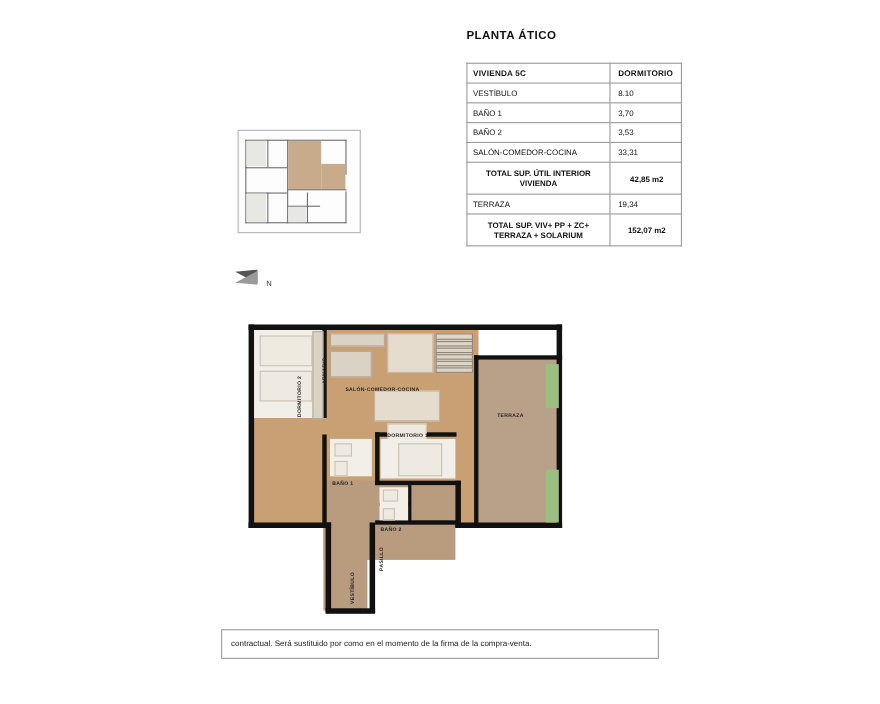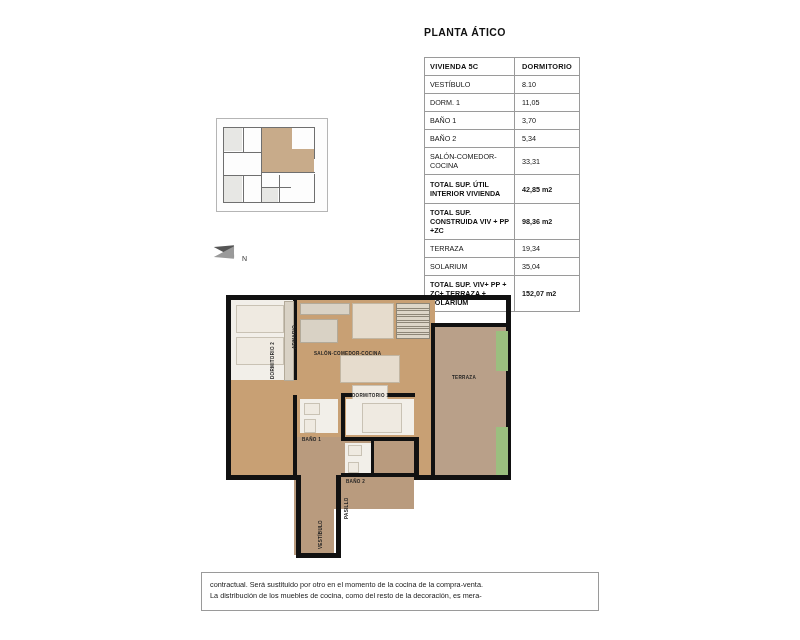--- a/index.html
+++ b/index.html
@@ -25,21 +25,21 @@
     font-weight: bold;
     letter-spacing: 0.4px;
     color: #111;
   }
 
   
   .areas-table {
     position: absolute;
     left: 424px;
     top: 57px;
-    width: 156px;
+    width: 196px;
     border-collapse: collapse;
     font-size: 7.2px;
   }
   .areas-table td {
     border: 1px solid #9a9a9a;
     padding: 4px 5px;
     vertical-align: middle;
     line-height: 1.25;
     color: #111;
   }
@@ -51,20 +51,21 @@
   .areas-table tr.header td {
     font-weight: bold;
     font-size: 7.4px;
     letter-spacing: 0.2px;
   }
   .areas-table tr.bold td {
     font-weight: bold;
   }
   .areas-table tr.tall td {
     height: 20px;
+    text-align: center;
   }
 
   
   .keyplan {
     position: absolute;
     left: 216px;
     top: 118px;
     width: 110px;
     height: 92px;
     border: 1px solid #b5b5b5;
@@ -165,50 +166,38 @@
   <tbody>
     <tr class="header">
       <td>VIVIENDA 5C</td>
       <td class="val">DORMITORIO</td>
     </tr>
     <tr>
       <td>VESTÍBULO</td>
       <td class="val">8.10</td>
     </tr>
     <tr>
-      <td>DORM. 1</td>
-      <td class="val">11,05</td>
-    </tr>
-    <tr>
       <td>BAÑO 1</td>
       <td class="val">3,70</td>
     </tr>
     <tr>
       <td>BAÑO 2</td>
-      <td class="val">5,34</td>
+      <td class="val">3,53</td>
     </tr>
     <tr>
       <td>SALÓN-COMEDOR-COCINA</td>
       <td class="val">33,31</td>
     </tr>
     <tr class="bold tall">
       <td>TOTAL SUP. ÚTIL INTERIOR VIVIENDA</td>
       <td class="val">42,85 m2</td>
     </tr>
-    <tr class="bold tall">
-      <td>TOTAL SUP. CONSTRUIDA VIV + PP +ZC</td>
-      <td class="val">98,36 m2</td>
-    </tr>
     <tr>
       <td>TERRAZA</td>
       <td class="val">19,34</td>
-    </tr>
-    <tr>
-      <td>SOLARIUM</td>
-      <td class="val">35,04</td>
     </tr>
     <tr class="bold tall">
       <td>TOTAL SUP. VIV+ PP + ZC+ TERRAZA + SOLARIUM</td>
       <td class="val">152,07 m2</td>
     </tr>
   </tbody>
 </table>
 
 <div class="keyplan">
   <div class="kp-line" style="left:6px;  top:8px;   width:1px; height:76px;"></div>
@@ -301,15 +290,14 @@
   <div class="fp room-white" style="left:145px; top:156px; width:26px; height:30px;"></div>
   <div class="fp furn" style="left:148px; top:158px; width:12px; height:9px;"></div>
   <div class="fp furn" style="left:148px; top:175px; width:9px; height:9px;"></div>
   <div class="rlabel" style="left:146px; top:192px;">BAÑO 2</div>
 
   <div class="rlabel vert" style="left:118px; top:262px;">VESTÍBULO</div>
   <div class="rlabel vert" style="left:144px; top:232px;">PASILLO</div>
 </div>
 
 <div class="disclaimer">
-  <div>contractual. Será sustituido por otro en el momento de la cocina de la compra-venta.</div>
-  <div>La distribución de los muebles de cocina, como del resto de la decoración, es mera-</div>
+  <div>contractual. Será sustituido por como en el momento de la firma de la compra-venta.</div>
 </div>
 
 </body></html>

